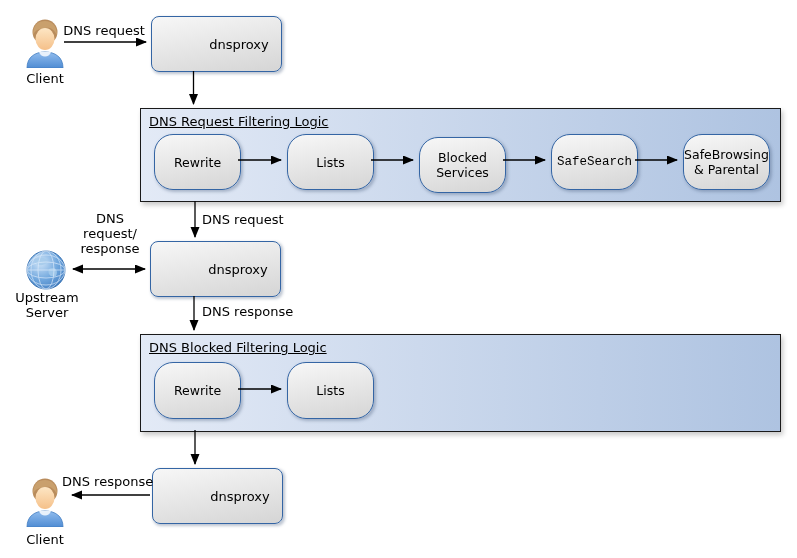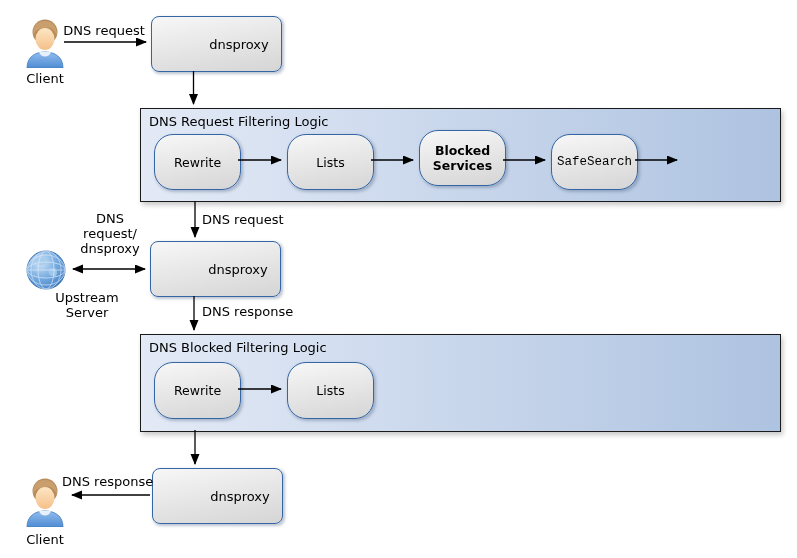--- a/index.html
+++ b/index.html
@@ -16,43 +16,45 @@
     background:linear-gradient(170deg, var(--node-fill-top,#f7f7f7) 0%, var(--node-fill-bottom,#d6d6d6) 100%);
     box-shadow:1.5px 1.5px 3px rgba(90,110,140,.40);
     text-align:center; white-space:pre-line;padding-left:45px;
   }
   .container-box {
     position:absolute;
     border:1px solid var(--container-border,#000);
     background:linear-gradient(90deg, var(--container-fill-left,#e3eaf6) 0%, var(--container-fill-right,#aec3e1) 100%);
     box-shadow:2px 3px 5px rgba(0,0,0,.22);
   }
-  .container-title { position:absolute; left:8px; top:5px; }
+  .container-title { position:absolute; left:8px; top:5px;text-decoration:underline; }
   .step {
     position:absolute; display:flex; align-items:center; justify-content:center;
     border:1.5px solid var(--node-border,#3465a4); border-radius:19px;
     background:linear-gradient(170deg, var(--node-fill-top,#f7f7f7) 0%, var(--node-fill-bottom,#d6d6d6) 100%);
     box-shadow:1.5px 1.5px 3px rgba(70,90,120,.35);
     text-align:center; white-space:pre-line; font-size:12.5px; line-height:15px;
   }
   svg.edges { position:absolute; left:0; top:0; pointer-events:none; }
   .icon { position:absolute; }
 </style>
 </head>
 <body>
 
 <div class="canvas">
 
   <div class="container-box" style="left:140px; top:108px; width:639px; height:92px;">
     <div class="container-title">DNS Request Filtering Logic</div>
     <div class="step" style="left:13px;  top:25px; width:85px; height:54px;">Rewrite</div>
     <div class="step" style="left:146px; top:25px; width:85px; height:54px;">Lists</div>
-    <div class="step" style="left:278px; top:21px; width:85px; height:54px;font-weight:bold;">Blocked
+    <div class="step" style="left:278px; top:28px; width:85px; height:54px;">Blocked
 Services</div>
     <div class="step" style="left:410px; top:25px; width:85px; height:54px;font-family:Liberation Mono, monospace;">SafeSearch</div>
+    <div class="step" style="left:542px; top:25px; width:85px; height:54px;">SafeBrowsing
+&amp; Parental</div>
   </div>
 
   <div class="container-box" style="left:140px; top:334px; width:639px; height:96px;">
     <div class="container-title">DNS Blocked Filtering Logic</div>
     <div class="step" style="left:13px;  top:27px; width:85px; height:55px;">Rewrite</div>
     <div class="step" style="left:146px; top:27px; width:85px; height:55px;">Lists</div>
   </div>
 
   <div class="node" style="left:151px; top:16px;  width:84px; height:54px;">dnsproxy</div>
   <div class="node" style="left:150px; top:241px; width:84px; height:54px;">dnsproxy</div>
@@ -93,39 +95,39 @@
       <path d="M24 20 C29 17 34 21 31 27 C26 29 22 25 24 20 Z" fill="#a6cbeb" opacity="0.85"></path>
       <g fill="none" stroke="#dcebfa" stroke-width="0.9" opacity="0.75">
         <ellipse cx="21" cy="21" rx="8" ry="19"></ellipse>
         <ellipse cx="21" cy="21" rx="15" ry="19"></ellipse>
         <ellipse cx="21" cy="21" rx="19" ry="8"></ellipse>
         <ellipse cx="21" cy="21" rx="19" ry="15"></ellipse>
         <line x1="2" y1="21" x2="40" y2="21"></line>
       </g>
     </svg>
   </div>
-  <div class="lbl center" style="left:9px; top:290px; width:76px;margin-left:40px;">Upstream
+  <div class="lbl center" style="left:9px; top:290px; width:76px;">Upstream
 Server</div>
 
   <div class="icon" style="left:25px; top:477px; width:40px; height:50px;">
     <svg width="40" height="50" viewBox="0 0 40 50">
       <circle cx="20" cy="14" r="12.5" fill="#b98c5c"></circle>
       <path d="M8 17 C8 7 13 3 20 3 C27 3 32 8 32 17 C28 10 24 9 20 10 C14 11 10 12 8 17 Z" fill="#c9a06d"></path>
       <ellipse cx="20" cy="21" rx="9.5" ry="11" fill="url(#face)"></ellipse>
       <path d="M2 50 C2 39 10 34 20 34 C30 34 38 39 38 50 Z" fill="url(#shirt)" stroke="#3f7bc0" stroke-width="0.8"></path>
       <path d="M14 34 C16 40 24 40 26 34 Z" fill="#e8f1fb"></path>
     </svg>
   </div>
   <div class="lbl center" style="left:15px; top:532px; width:60px;">Client</div>
 
   <div class="lbl center" style="left:60px; top:23px; width:88px;">DNS request</div>
   <div class="lbl" style="left:202px; top:212px;">DNS request</div>
   <div class="lbl center" style="left:68px; top:211px; width:84px;">DNS
 request/
-dnsproxy</div>
+response</div>
   <div class="lbl" style="left:202px; top:304px;">DNS response</div>
   <div class="lbl" style="left:62px; top:474px;">DNS response</div>
 
   <svg class="edges" width="797" height="558" viewBox="0 0 797 558">
     <defs>
       <marker id="ah" markerUnits="userSpaceOnUse" markerWidth="12" markerHeight="10" refX="10" refY="4.5" orient="auto-start-reverse">
         <path d="M0,0 L11,4.5 L0,9 Z" fill="#000"></path>
       </marker>
     </defs>
     <g stroke="#000" stroke-width="1.3" fill="none">

